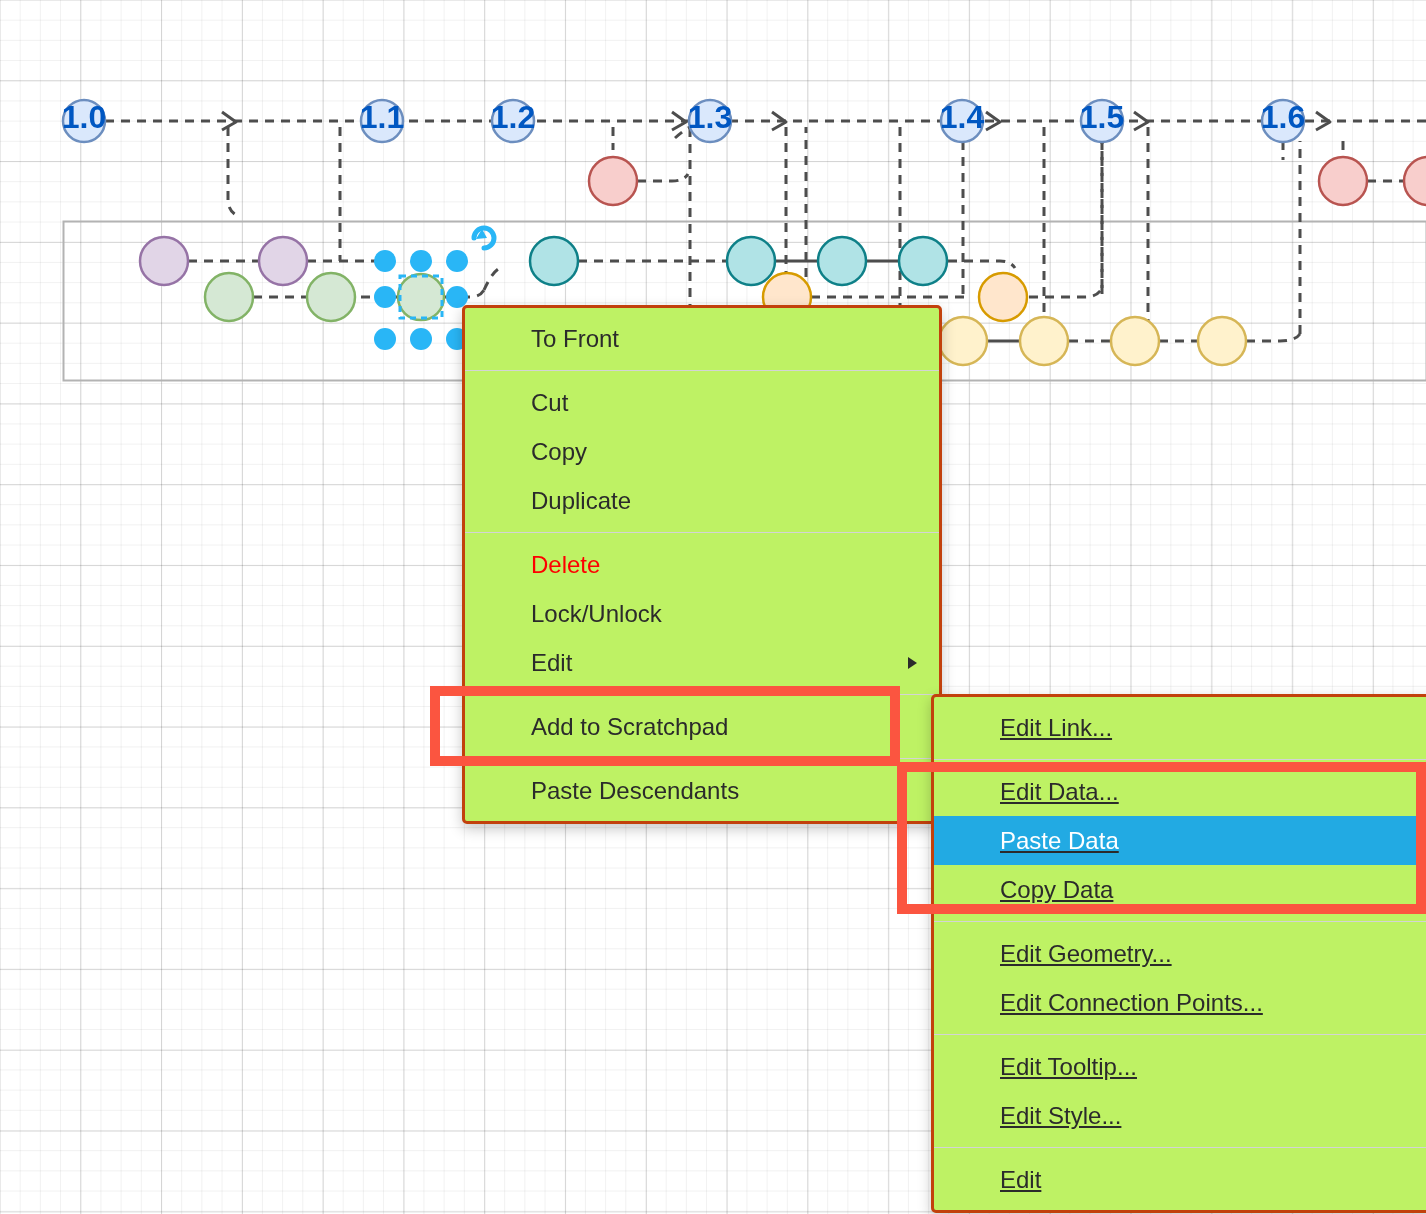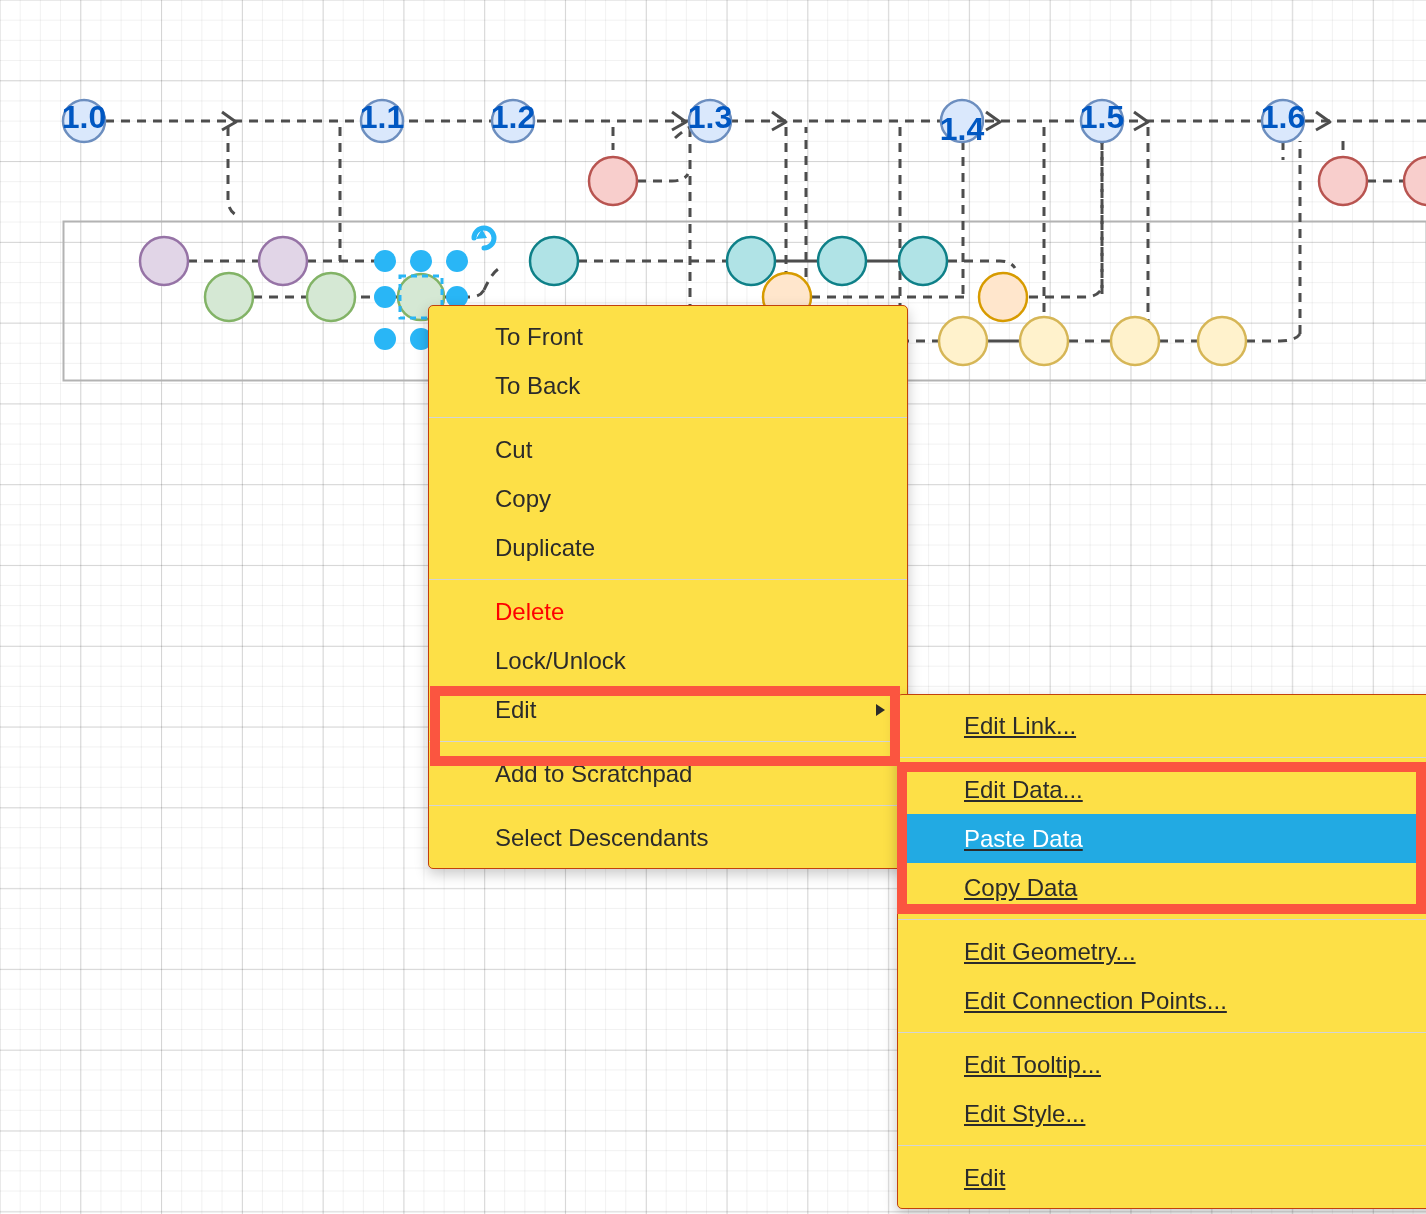--- a/index.html
+++ b/index.html
@@ -26,28 +26,29 @@
     font-weight:bold;
     font-size:32px;
     letter-spacing:0px;
     white-space:nowrap;
     transform:translateX(-50%);
     margin-top:36px;
   }
   
   .menu{
     position:absolute;
-    background:#fde047;
-    border:1px solid #c2410c;
+    background:#bef264;
+    border:3px solid #c2410c;
     border-radius:5px;
     box-shadow:0 5px 14px rgba(0,0,0,0.22);
     padding:6px 0;
     font-size:24px;
     color:#2b2b2b;
     box-sizing:border-box;
+    margin-left:34px;
   }
   .menu-item{
     position:relative;
     padding:9px 22px 9px 66px;
     line-height:31px;
     white-space:nowrap;
     cursor:default;
   }
   .menu-item.danger{color:#fe0000;}
   .menu-item.highlighted{background:#22aae3;color:#ffffff;}
@@ -191,40 +192,39 @@
       <path d="M -2,-7 L 3,2 L -8,3 Z" fill="#29b6f6"></path>
     </g>
   </g>
 </svg>
 
 <div id="timeline-labels">
     <div class="node-label" style="left: 84px; top: 63px;">1.0</div>
     <div class="node-label" style="left: 382px; top: 63px; text-align: right;">1.1</div>
     <div class="node-label" style="left: 513px; top: 63px;">1.2</div>
     <div class="node-label" style="left: 710px; top: 63px;">1.3</div>
-    <div class="node-label" style="left: 962px; top: 75px; text-align: center;">1.4</div>
+    <div class="node-label" style="left: 962px; top: 63px; text-align: center;">1.4</div>
     <div class="node-label" style="left: 1102px; top: 63px;">1.5</div>
     <div class="node-label" style="left: 1283px; top: 63px;">1.6</div>
   </div>
 
 <div class="menu" id="ctx-menu" style="left: 428px; top: 305px; width: 480px;">
     <div class="menu-item"><span>To Front</span></div>
-    <div class="menu-item"><span>To Back</span></div>
     <div class="sep"></div>
     <div class="menu-item"><span>Cut</span></div>
     <div class="menu-item"><span>Copy</span></div>
     <div class="menu-item"><span>Duplicate</span></div>
     <div class="sep"></div>
     <div class="menu-item danger"><span>Delete</span></div>
     <div class="menu-item"><span>Lock/Unlock</span></div>
     <div class="menu-item"><span>Edit</span><span class="arrow"></span></div>
     <div class="sep"></div>
     <div class="menu-item"><span>Add to Scratchpad</span></div>
     <div class="sep"></div>
-    <div class="menu-item"><span>Select Descendants</span></div>
+    <div class="menu-item"><span>Paste Descendants</span></div>
   </div>
 
 <div class="menu" id="sub-menu" style="left: 897px; top: 694px; width: 626px; text-decoration: underline;">
     <div class="menu-item"><span>Edit Link...</span></div>
     <div class="sep"></div>
     <div class="menu-item"><span>Edit Data...</span></div>
     <div class="menu-item highlighted"><span>Paste Data</span></div>
     <div class="menu-item"><span>Copy Data</span></div>
     <div class="sep"></div>
     <div class="menu-item"><span>Edit Geometry...</span></div>

